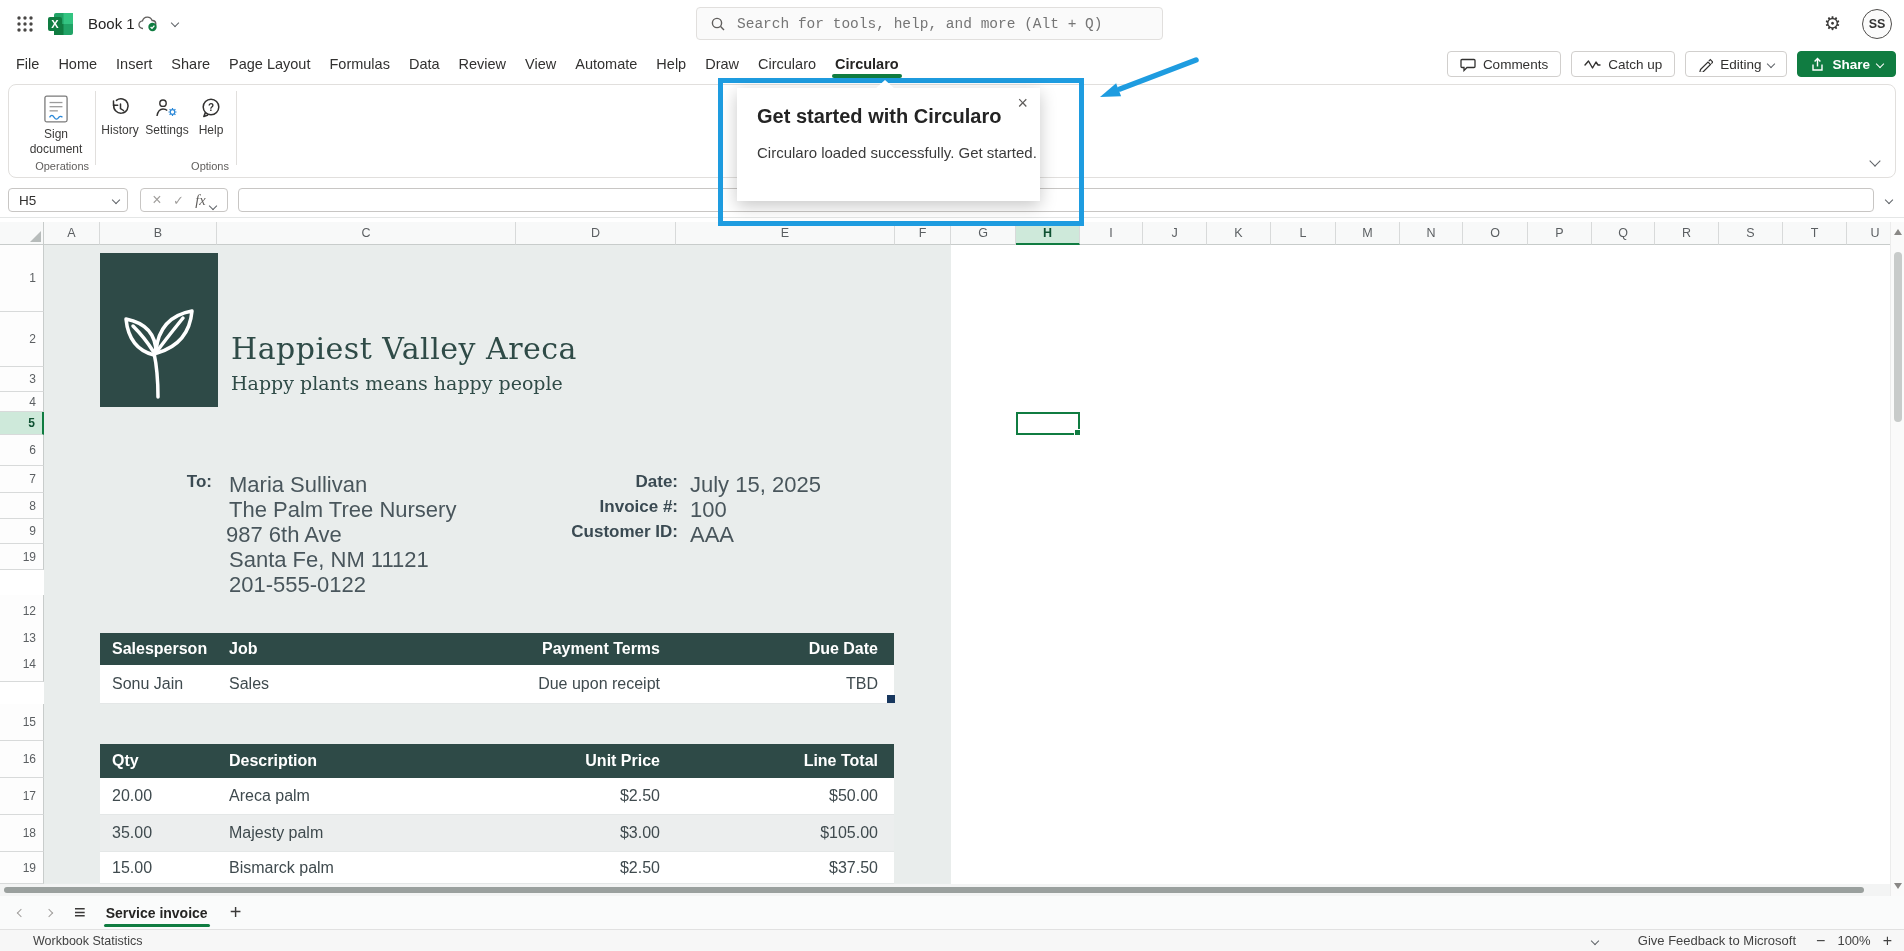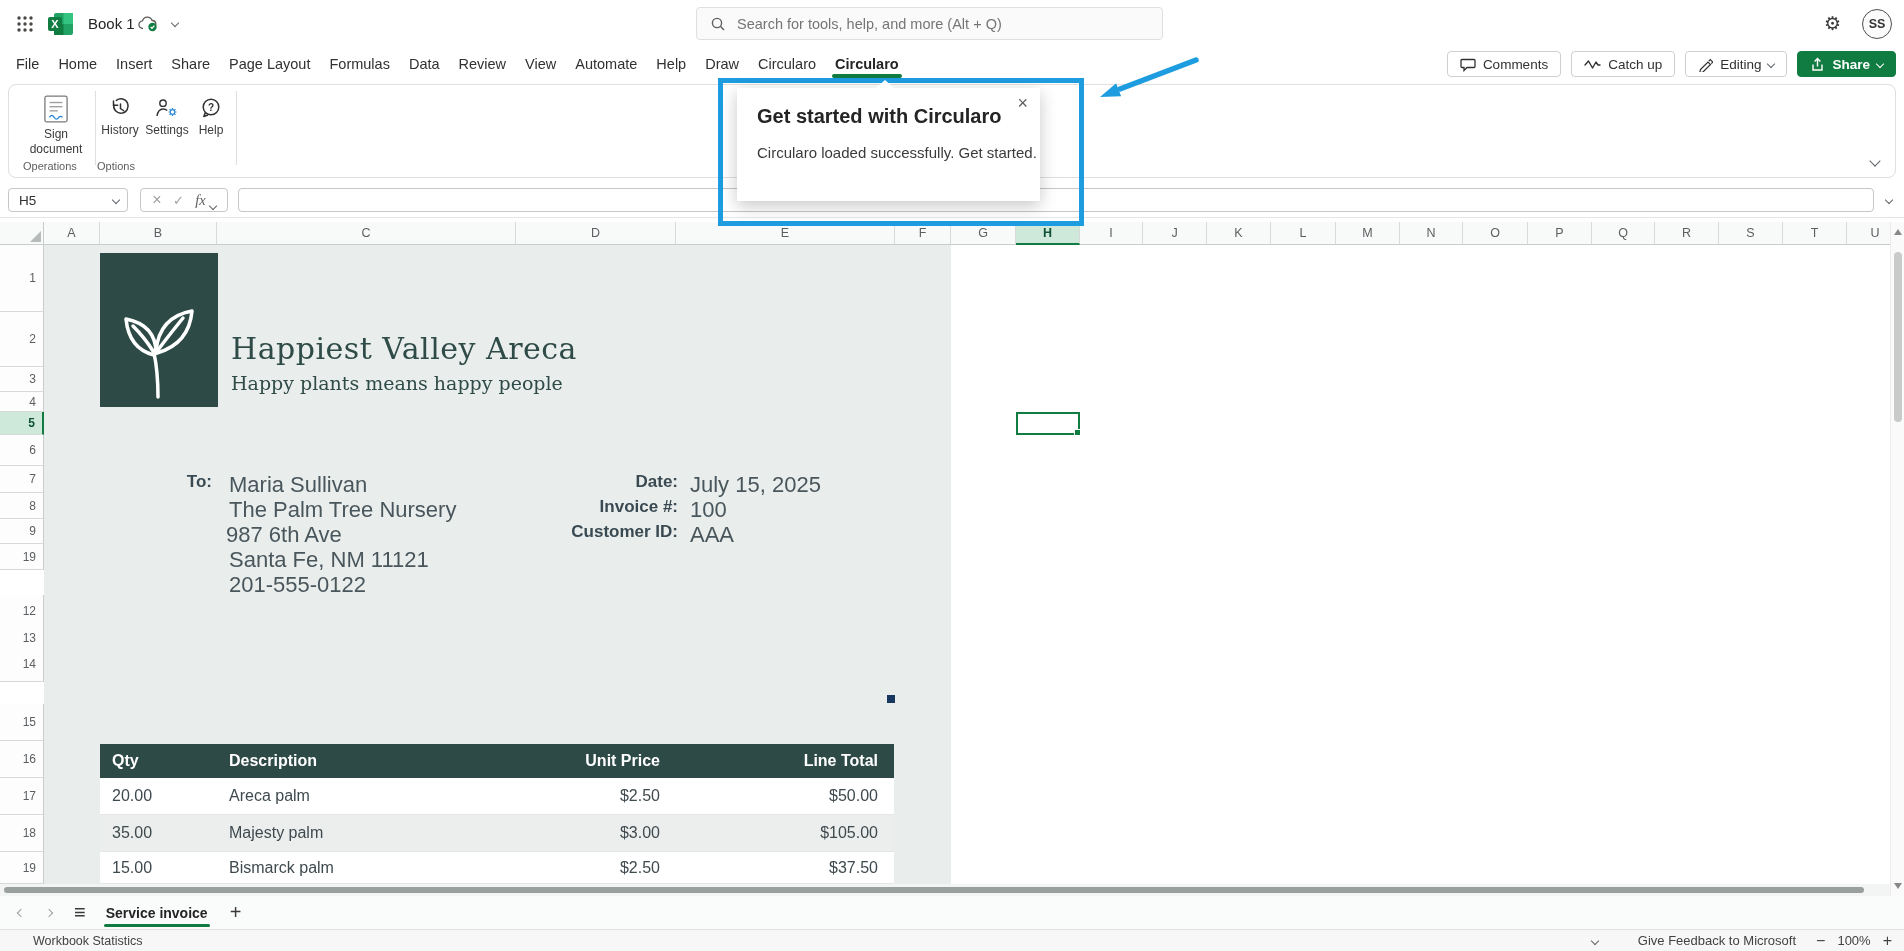--- a/index.html
+++ b/index.html
@@ -6,34 +6,34 @@
   #app{position:relative;width:1904px;height:951px;background:#fff;overflow:hidden;
        font-family:"Liberation Sans",sans-serif;color:#323130;}
   .abs{position:absolute;}
   
   .chev{display:inline-block;width:7px;height:7px;border-right:1.6px solid #5f6368;border-bottom:1.6px solid #5f6368;transform:rotate(45deg);}
   .chev.sm{width:5px;height:5px;border-width:1.3px;} .chev.left{transform:rotate(135deg);} .chev.right{transform:rotate(-45deg);}
   .chev.gray{border-color:#a19f9d;} .chev.white{border-color:#fff;}
   
   .doc-title{font-size:15px;color:#252423;}
   .search-box{position:absolute;left:696px;top:7px;width:467px;height:33px;border:1px solid #e1dfdd;background:#fafafa;border-radius:4px;display:flex;align-items:center;gap:10px;padding:0 14px;box-sizing:border-box;}
-  .search-box input{border:none;outline:none;background:transparent;font-size:14.5px;color:#605e5c;width:100%;font-family:Liberation Sans, sans-serif;}
+  .search-box input{border:none;outline:none;background:transparent;font-size:14.5px;color:#605e5c;width:100%;font-family:Liberation Mono, monospace;}
   .avatar{position:absolute;left:1862px;top:9px;width:30px;height:30px;border-radius:50%;border:1px solid #4f4d4b;background:#fbfbfb;display:flex;align-items:center;justify-content:center;font-size:12.5px;font-weight:600;color:#333;box-sizing:border-box;}
   
   #menubar{position:absolute;left:0;top:48px;width:1170px;height:32px;display:flex;align-items:center;gap:19px;padding-left:16px;font-size:14.5px;color:#323130;}
   .mtab{position:relative;cursor:default;white-space:nowrap;}
   .mtab.active{font-weight:700;color:#252423;}
   .mtab.active::after{content:"";position:absolute;left:-3px;right:-3px;bottom:-6px;height:4px;border-radius:2px;background:#107c41;}
   #quick-actions{position:absolute;right:8px;top:51px;display:flex;gap:10px;}
   .qbtn{height:26px;border:1px solid #d1cfcd;border-radius:4px;background:#fff;display:inline-flex;align-items:center;gap:7px;padding:0 12px;font-size:13.5px;color:#323130;box-sizing:border-box;}
   .qbtn.share{background:#107c41;border-color:#107c41;color:#fff;font-weight:600;}
   
   #ribbon{position:absolute;left:8px;top:84px;width:1888px;height:94px;border:1px solid #e1dfdd;border-radius:8px;background:#fff;box-sizing:border-box;}
   .rbtn{position:absolute;display:flex;flex-direction:column;align-items:center;gap:4px;font-size:12px;color:#3b3a39;text-align:center;line-height:15px;}
-  .rgroup{position:absolute;bottom:5px;font-size:11px;color:#605e5c;text-align:left;}
+  .rgroup{position:absolute;bottom:5px;font-size:11px;color:#605e5c;text-align:right;}
   .rdiv{position:absolute;top:6px;height:74px;width:1px;background:#e1dfdd;}
   
   #fbar{position:absolute;left:0;top:183px;width:1904px;height:35px;border-bottom:1px solid #e4e6e6;box-sizing:border-box;background:#fff;}
   .namebox{position:absolute;left:8px;top:5px;width:120px;height:24px;border:1px solid #c8c6c4;border-radius:4px;display:flex;align-items:center;font-size:13.5px;color:#323130;padding:0 8px 0 10px;box-sizing:border-box;justify-content:space-between;background:#fff;}
   .fxgroup{position:absolute;left:140px;top:5px;width:88px;height:24px;border:1px solid #c8c6c4;border-radius:4px;display:flex;align-items:center;justify-content:space-evenly;box-sizing:border-box;background:#fff;}
   .finput{position:absolute;left:238px;top:5px;width:1636px;height:24px;border:1px solid #c8c6c4;border-radius:4px;box-sizing:border-box;background:#fff;font-size:13px;padding:0 8px;outline:none;font-family:"Liberation Sans",sans-serif;}
   
   #grid{position:absolute;left:0;top:222px;width:1904px;height:662px;}
   .corner{position:absolute;left:0;top:0;width:44px;height:23px;background:#f8f9f9;border-right:1px solid #c8cccb;border-bottom:1px solid #c8cccb;box-sizing:border-box;}
   .corner .tri{position:absolute;right:2px;bottom:2px;width:0;height:0;border-left:11px solid transparent;border-bottom:11px solid #b7bcbb;}
@@ -334,20 +334,34 @@
       <div class="ival" style="left:185px;top:302px;">Santa Fe, NM 11121</div>
       <div class="ival" style="left:185px;top:327px;">201-555-0122</div>
 
       <div class="ilabel" style="left:420px;width:214px;top:227px;">Date:</div>
       <div class="ival" style="left:646px;top:227px;">July 15, 2025</div>
       <div class="ilabel" style="left:420px;width:214px;top:252px;">Invoice #:</div>
       <div class="ival" style="left:646px;top:252px;">100</div>
       <div class="ilabel" style="left:420px;width:214px;top:277px;">Customer ID:</div>
       <div class="ival" style="left:646px;top:277px;">AAA</div>
 
+      <div class="inv-table" style="left:56px;top:388px;">
+        <div class="tr head">
+          <span class="c0">Salesperson</span>
+          <span class="c1">Job</span>
+          <span class="c2">Payment Terms</span>
+          <span class="c3">Due Date</span>
+        </div>
+        <div class="tr body" style="height:39px;">
+          <span class="c0">Sonu Jain</span>
+          <span class="c1">Sales</span>
+          <span class="c2">Due upon receipt</span>
+          <span class="c3">TBD</span>
+        </div>
+      </div>
       <span class="fill-handle" style="left:843px;top:450px;"></span>
 
       <div class="inv-table" style="left:56px;top:499px;">
         <div class="tr head" style="height:34px;">
           <span class="c0">Qty</span>
           <span class="c1">Description</span>
           <span class="c2">Unit Price</span>
           <span class="c3">Line Total</span>
         </div>
         <div class="tr body" style="height:37px;">

